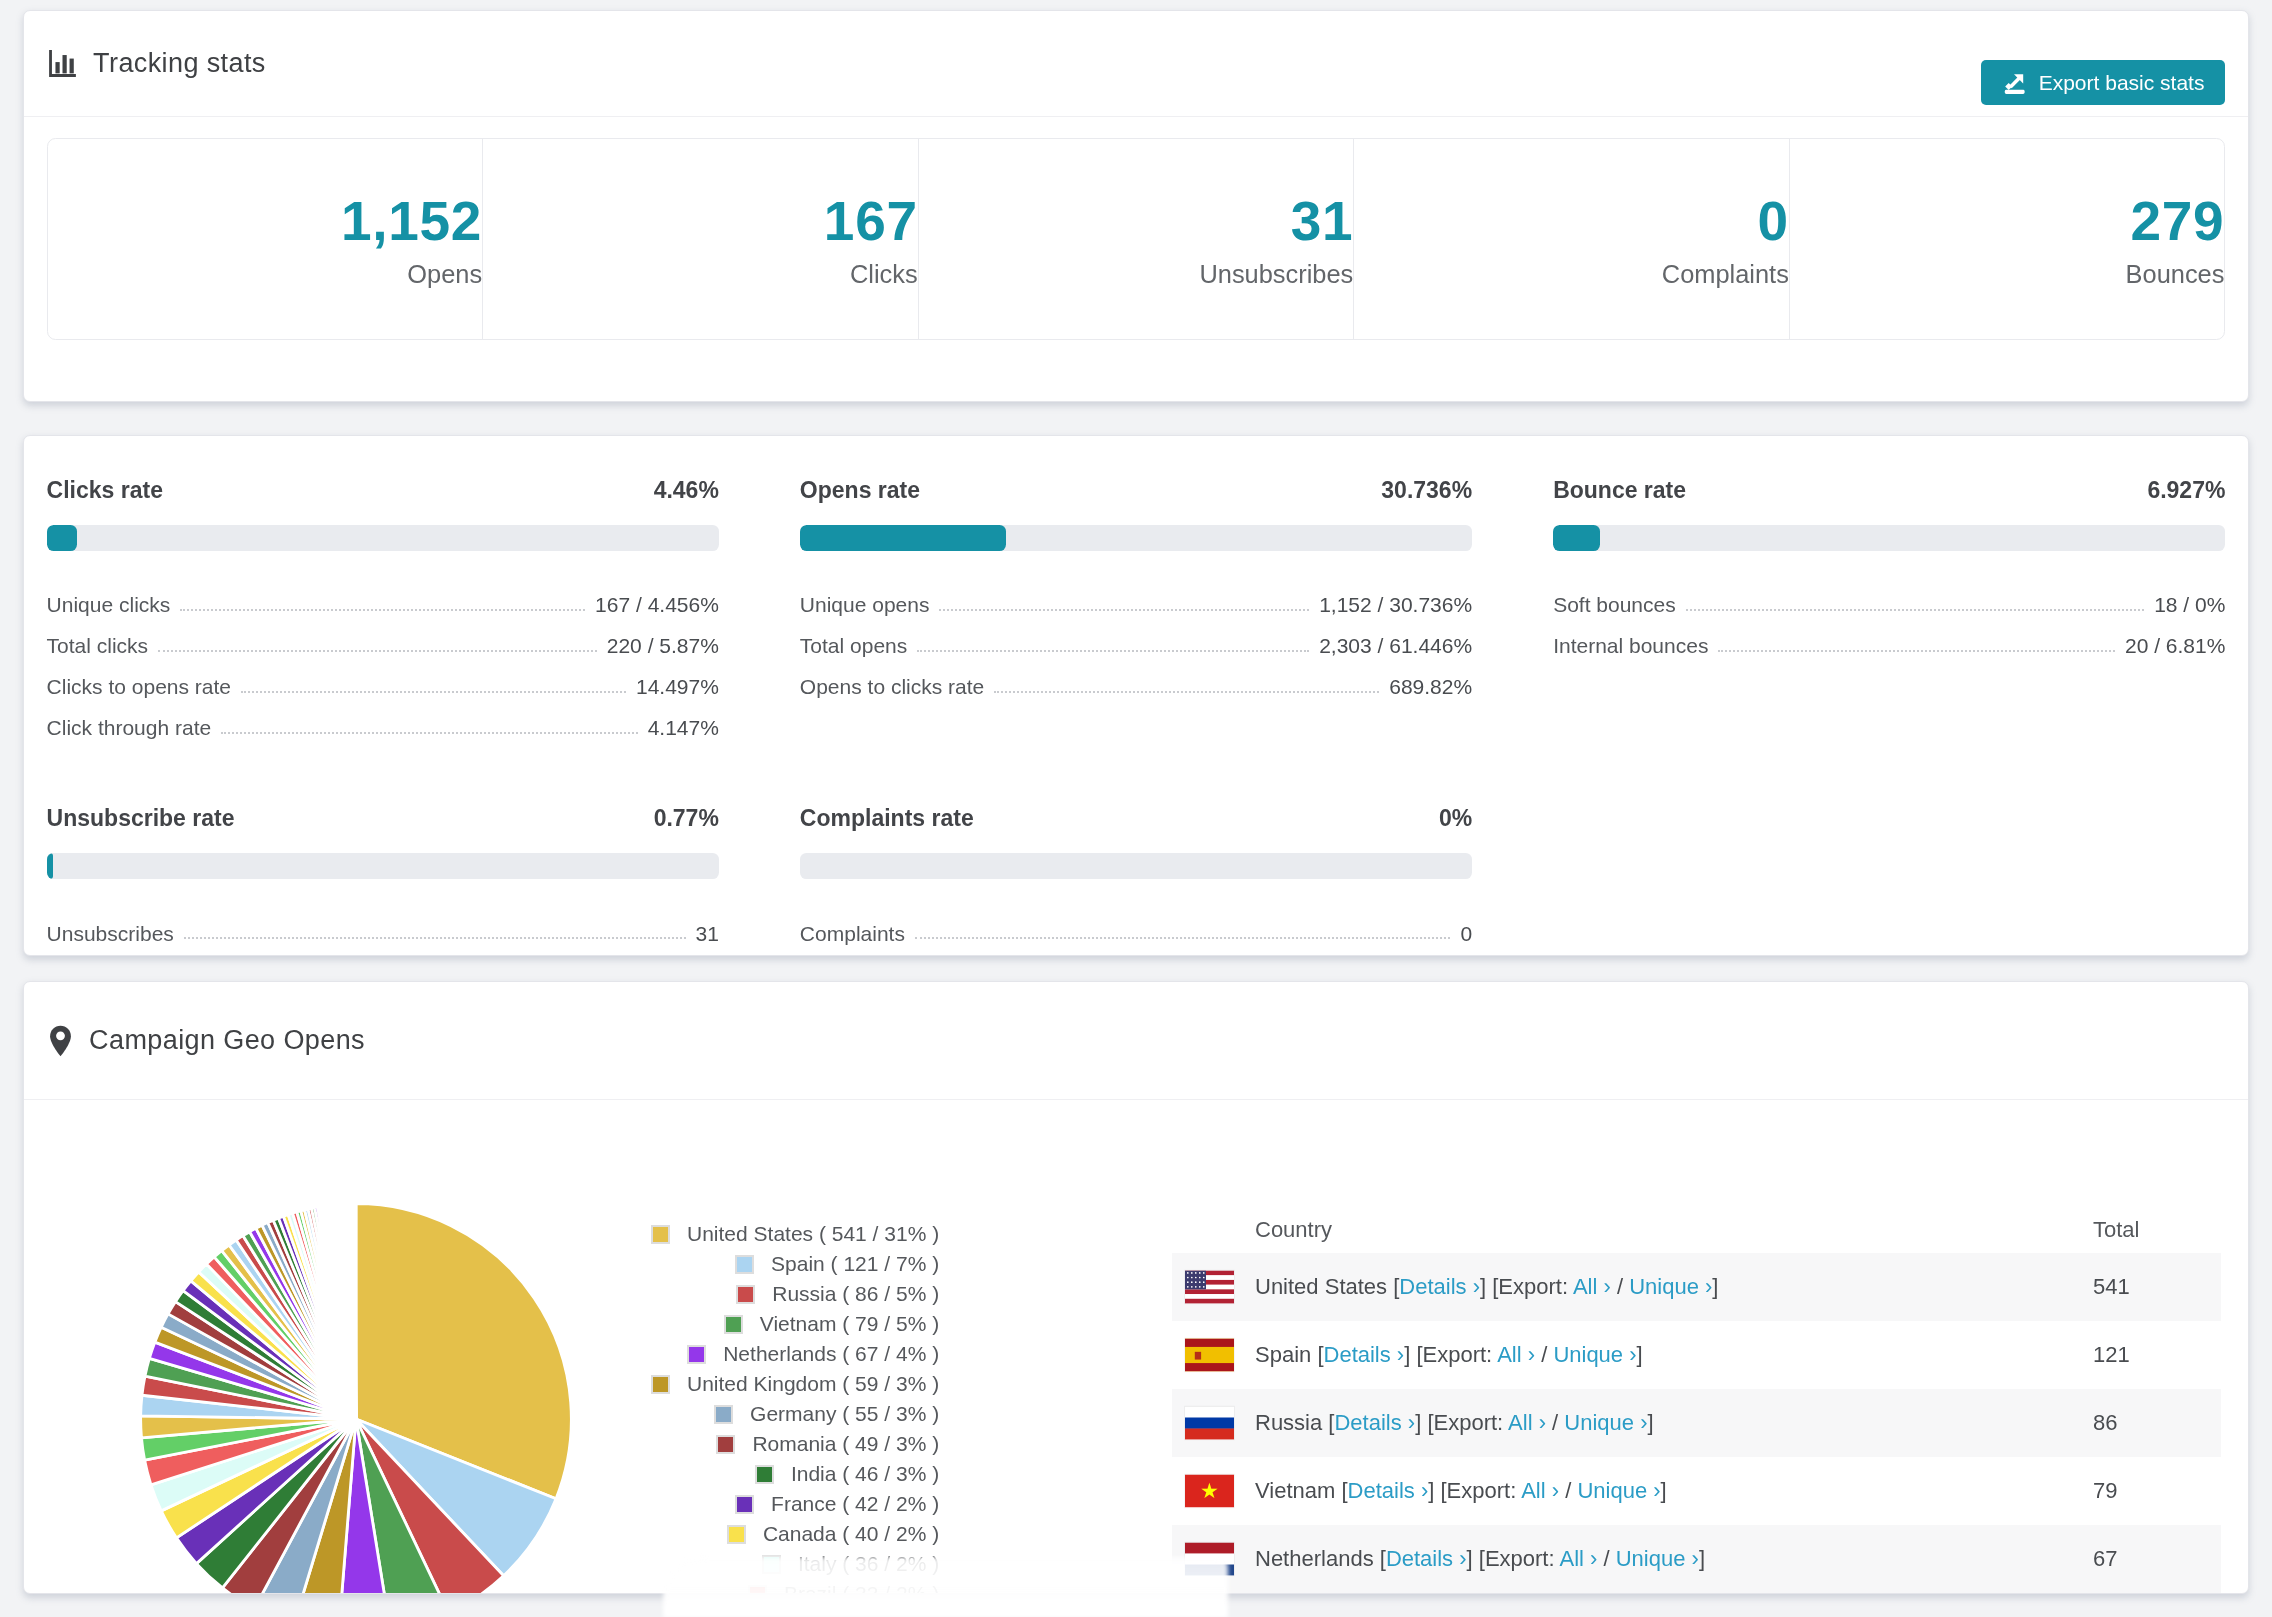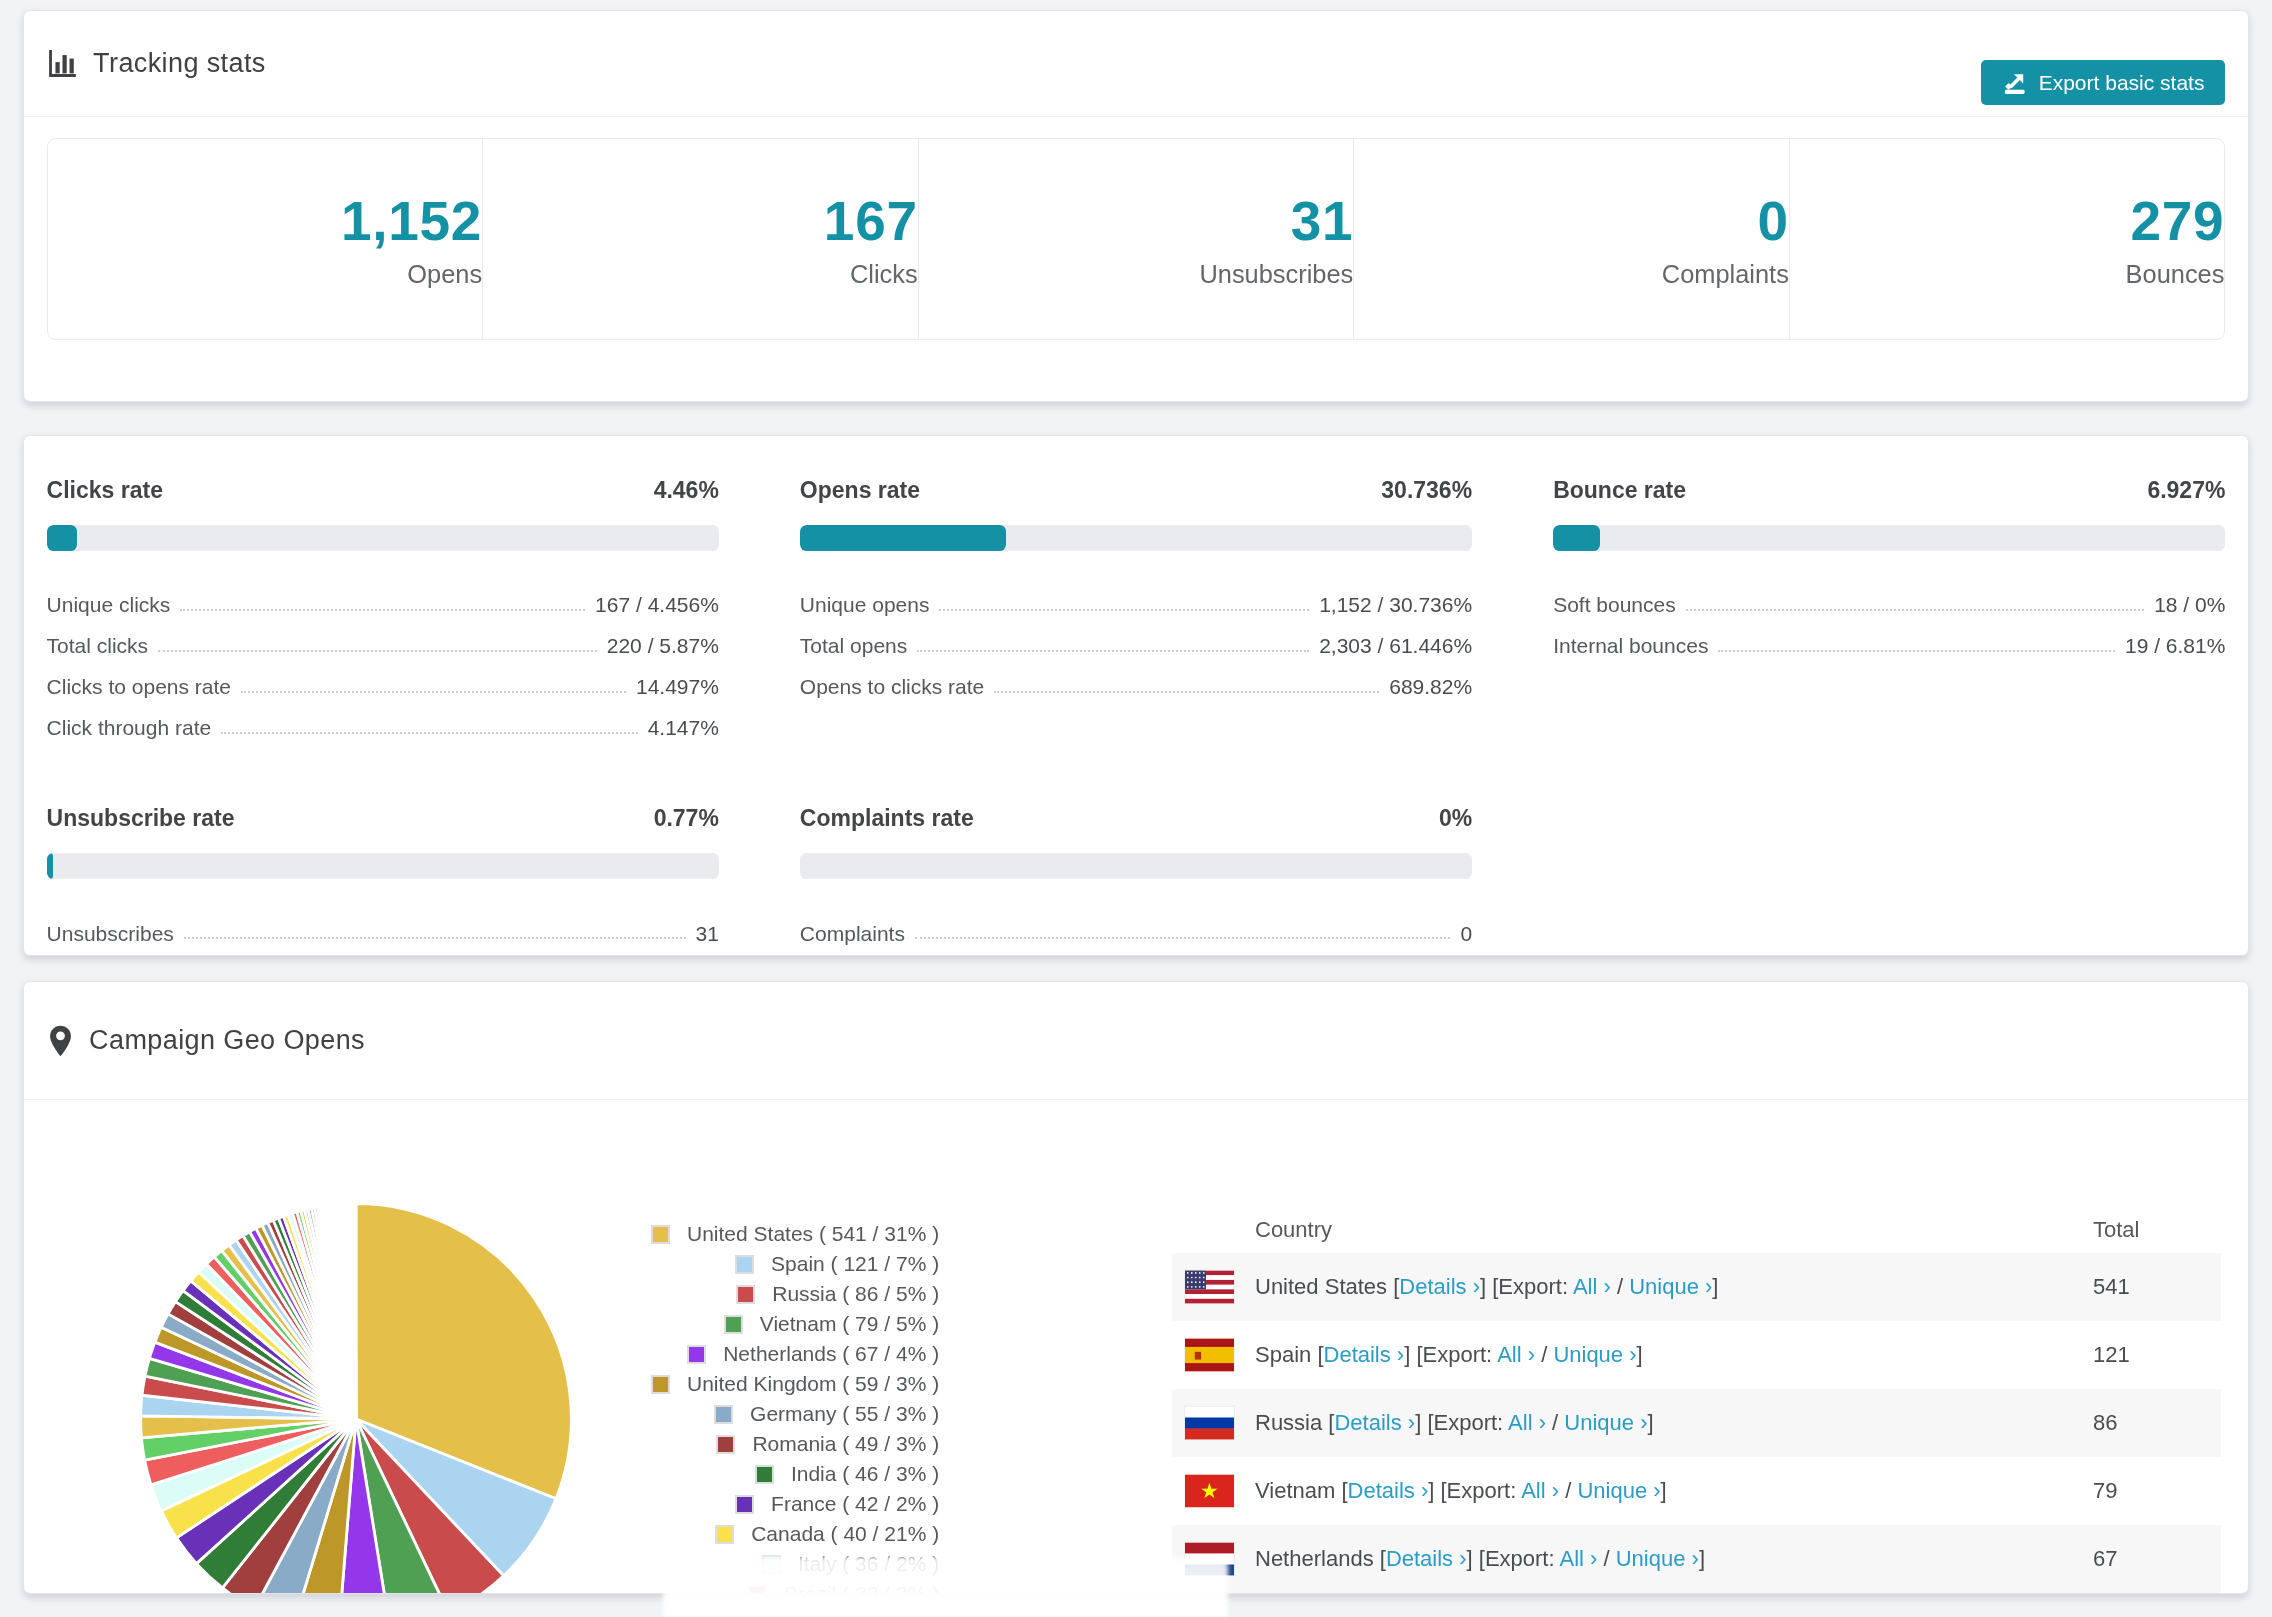--- a/index.html
+++ b/index.html
@@ -215,21 +215,21 @@
           </div>
           <div class="rate-rows">
             <div class="rrow">
               <span class="rlabel">Soft bounces</span>
               <span class="leader"></span>
               <span class="rvalue">18 / 0%</span>
             </div>
             <div class="rrow">
               <span class="rlabel">Internal bounces</span>
               <span class="leader"></span>
-              <span class="rvalue">19 / 6.81%</span>
+              <span class="rvalue">20 / 6.81%</span>
             </div>
           </div>
         </div>
         <div class="rate-block">
           <div class="rate-head">
             <span class="rate-title">Unsubscribe rate</span>
             <span class="rate-value">0.77%</span>
           </div>
           <div class="bar">
             <div class="fill" style="width: 0.77%; min-width: 6.4px; background: rgb(21, 145, 165);"></div>
@@ -383,21 +383,21 @@
         <div class="legend-item">
           <span class="swatch" style="background: rgb(47, 125, 54);"></span>
           <span class="legend-text">India ( 46 / 3% )</span>
         </div>
         <div class="legend-item">
           <span class="swatch" style="background: rgb(105, 48, 184);"></span>
           <span class="legend-text">France ( 42 / 2% )</span>
         </div>
         <div class="legend-item">
           <span class="swatch" style="background: rgb(249, 225, 76);"></span>
-          <span class="legend-text">Canada ( 40 / 21% )</span>
+          <span class="legend-text">Canada ( 40 / 2% )</span>
         </div>
         <div class="legend-item">
           <span class="swatch" style="background: rgb(220, 252, 247);"></span>
           <span class="legend-text">Italy ( 36 / 2% )</span>
         </div>
         <div class="legend-item">
           <span class="swatch" style="background: rgb(239, 94, 94);"></span>
           <span class="legend-text">Brazil ( 33 / 2% )</span>
         </div>
         <div class="legend-item">

